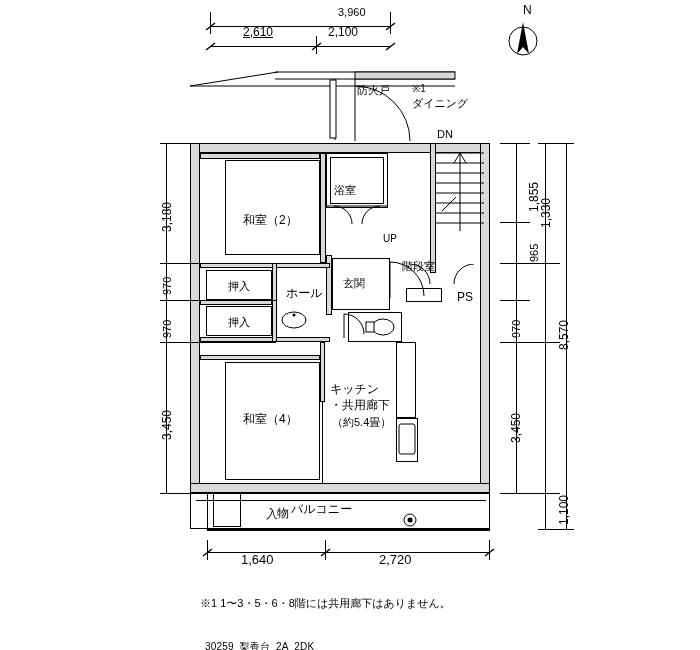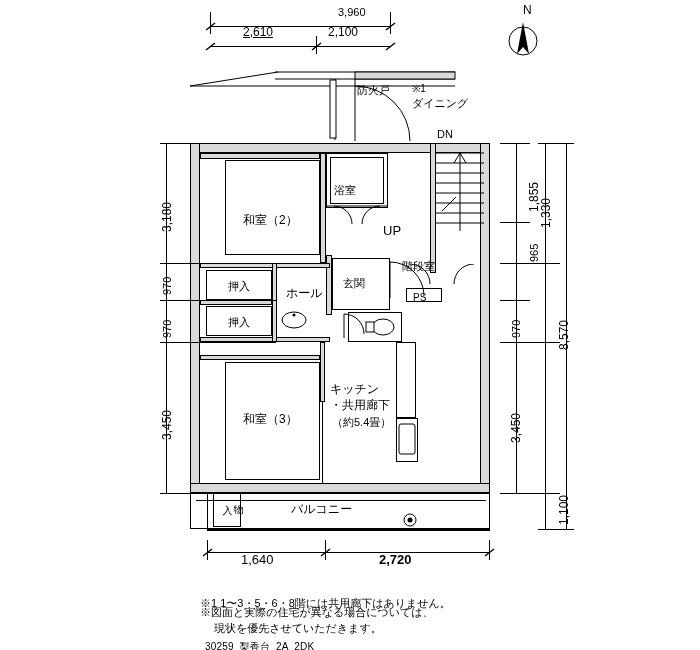--- a/index.html
+++ b/index.html
@@ -23,21 +23,21 @@
   }
   .abs { position: absolute; }
   .txt {
     position: absolute;
     font-size: 11px;
     line-height: 13px;
     white-space: pre;
     color: #000;
   }
   .txt.small { font-size: 10px; }
-  .txt.tiny { font-size: 10px; }
+  .txt.tiny { font-size: 12px; margin-left: 44px; }
   .vert {
     writing-mode: vertical-rl;
     text-orientation: upright;
     white-space: pre;
   }
   .rot {
     transform-origin: left top;
     transform: rotate(-90deg);
   }
   .line {
@@ -194,21 +194,21 @@
       <line x1="0" y1="48" x2="48" y2="48"></line>
       <line x1="0" y1="58" x2="48" y2="58"></line>
       <line x1="0" y1="68" x2="48" y2="68"></line>
       <line x1="0" y1="78" x2="48" y2="78"></line>
       <line x1="24" y1="86" x2="24" y2="8"></line>
       <polyline points="18,18 24,8 30,18"></polyline>
       <line x1="6" y1="66" x2="20" y2="52"></line>
     </g>
   </svg>
   <div class="txt" style="left:437px; top:128px; font-size:11px;">DN</div>
-  <div class="txt" style="left:383px; top:224px; font-size:13px;">UP</div>
+  <div class="txt" style="left:383px; top:232px; font-size:10px;">UP</div>
   <div class="txt" style="left:402px; top:260px;">階段室</div>
 
   <svg class="abs" style="left:400px; top:264px;" width="84" height="22">
     <path d="M 10 0 A 20 20 0 0 1 30 20" fill="none" stroke="#000" stroke-width="1"></path>
     <path d="M 74 0 A 20 20 0 0 0 54 20" fill="none" stroke="#000" stroke-width="1"></path>
   </svg>
 
   <div class="thin" style="left:406px; top:288px; width:36px; height:14px;"></div>
   <div class="txt tiny" style="left:413px; top:291px;">PS</div>
 
@@ -243,21 +243,21 @@
     <rect x="16" y="8" width="8" height="10" fill="#ffffff" stroke="#000" stroke-width="1"></rect>
   </svg>
 
   <svg class="abs" style="left:340px; top:312px;" width="26" height="30">
     <path d="M 4 2 A 20 20 0 0 1 24 22" fill="none" stroke="#000" stroke-width="1"></path>
     <line x1="4" y1="2" x2="4" y2="26" stroke="#000" stroke-width="1"></line>
   </svg>
 
   <div class="wall" style="left:200px; top:355px; width:120px; height:5px;"></div>
   <div class="tatami" style="left:225px; top:362px; width:95px; height:118px;"></div>
-  <div class="txt" style="left:243px; top:413px; font-size:12px;">和室（3）</div>
+  <div class="txt" style="left:243px; top:413px; font-size:12px;">和室（4）</div>
   <div class="wall" style="left:320px; top:342px; width:5px; height:60px;"></div>
   <div class="line vline" style="left:322px; top:402px; height:82px;"></div>
 
   <div class="txt" style="left:330px; top:383px; font-size:12px;">キッチン</div>
   <div class="txt" style="left:330px; top:399px; font-size:12px;">・共用廊下</div>
   <div class="txt" style="left:332px; top:416px; font-size:11px;">（約5.4畳）</div>
 
   <div class="thin" style="left:396px; top:342px; width:20px; height:76px; background:#ffffff;"></div>
   <div class="thin" style="left:396px; top:418px; width:22px; height:44px; background:#ffffff;"></div>
   <svg class="abs" style="left:398px; top:422px;" width="18" height="36">
@@ -333,21 +333,19 @@
     <svg width="12" height="11" viewBox="0 0 12 11">
         <line x1="1" y1="9" x2="10" y2="2" stroke="#000" stroke-width="1.4"></line>
       </svg>
   </div>
   <div class="abs" style="left:484px; top:547px;">
     <svg width="12" height="11" viewBox="0 0 12 11">
         <line x1="1" y1="9" x2="10" y2="2" stroke="#000" stroke-width="1.4"></line>
       </svg>
   </div>
   <div class="txt" style="left:241px; top:553px; font-size:13px;">1,640</div>
-  <div class="txt" style="left:379px; top:553px; font-size:13px;font-weight:bold;">2,720</div>
+  <div class="txt" style="left:379px; top:553px; font-size:13px;">2,720</div>
 
   <div class="notes" style="left:200px; top:588px;margin-top:7px;">※1 1〜3・5・6・8階には共用廊下はありません。</div>
-  <div class="notes" style="left:200px; top:604px;">※図面と実際の住宅が異なる場合については、</div>
-  <div class="notes" style="left:200px; top:620px;">　 現状を優先させていただきます。</div>
 
   <div class="code" style="left:205px; top:640px;">30259_梨香台_2A_2DK</div>
 
 </div>
 
 </body></html>

